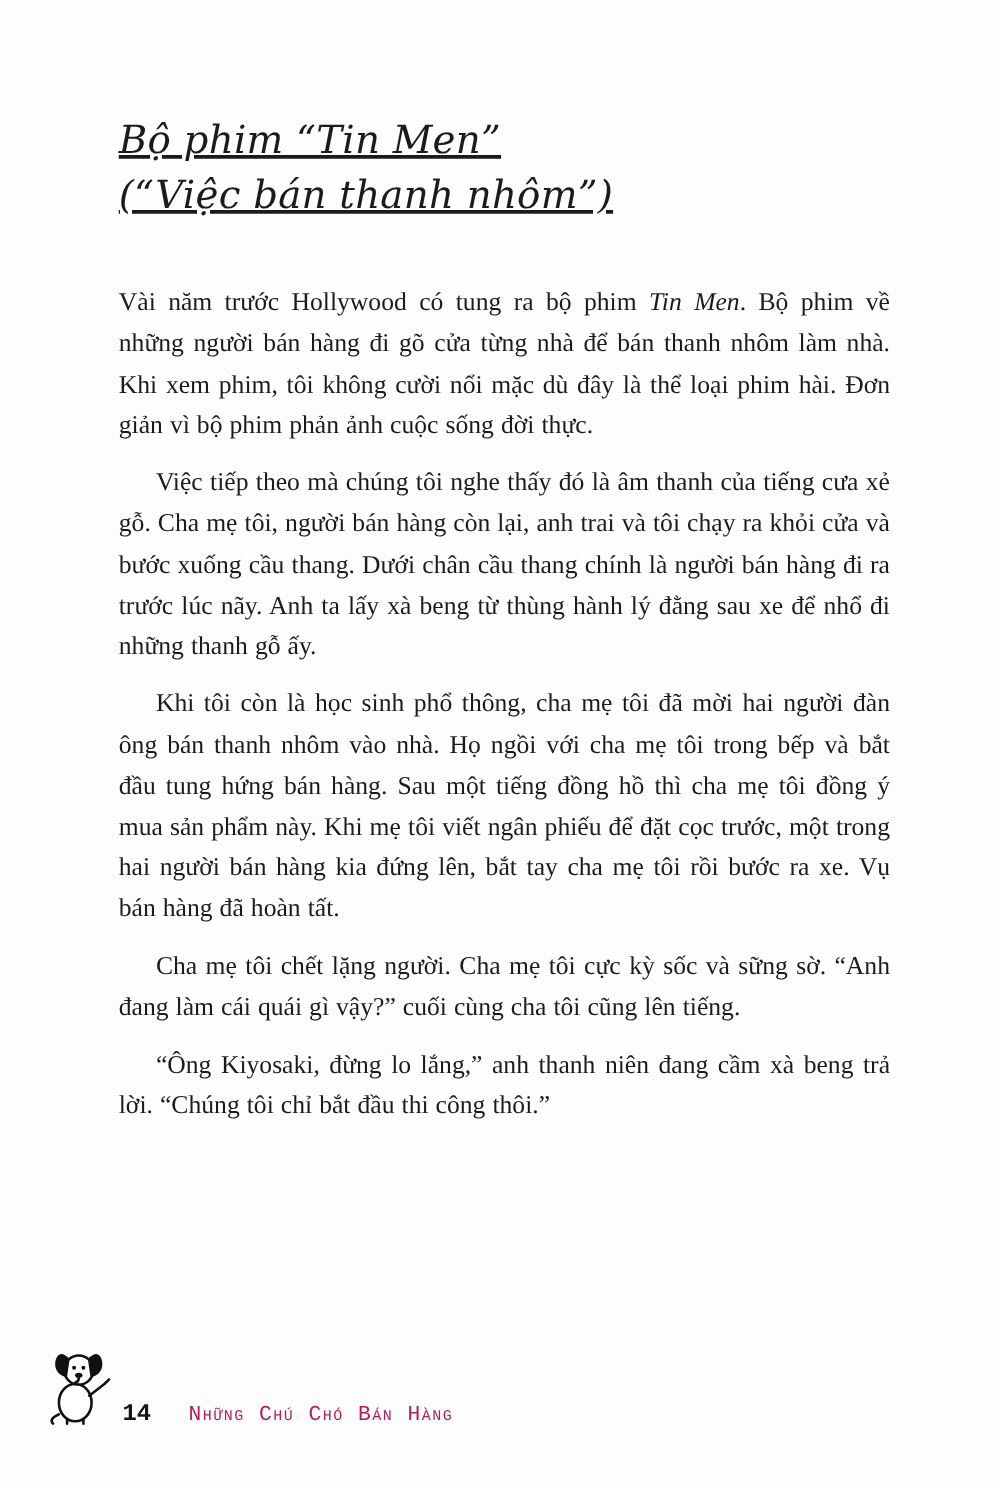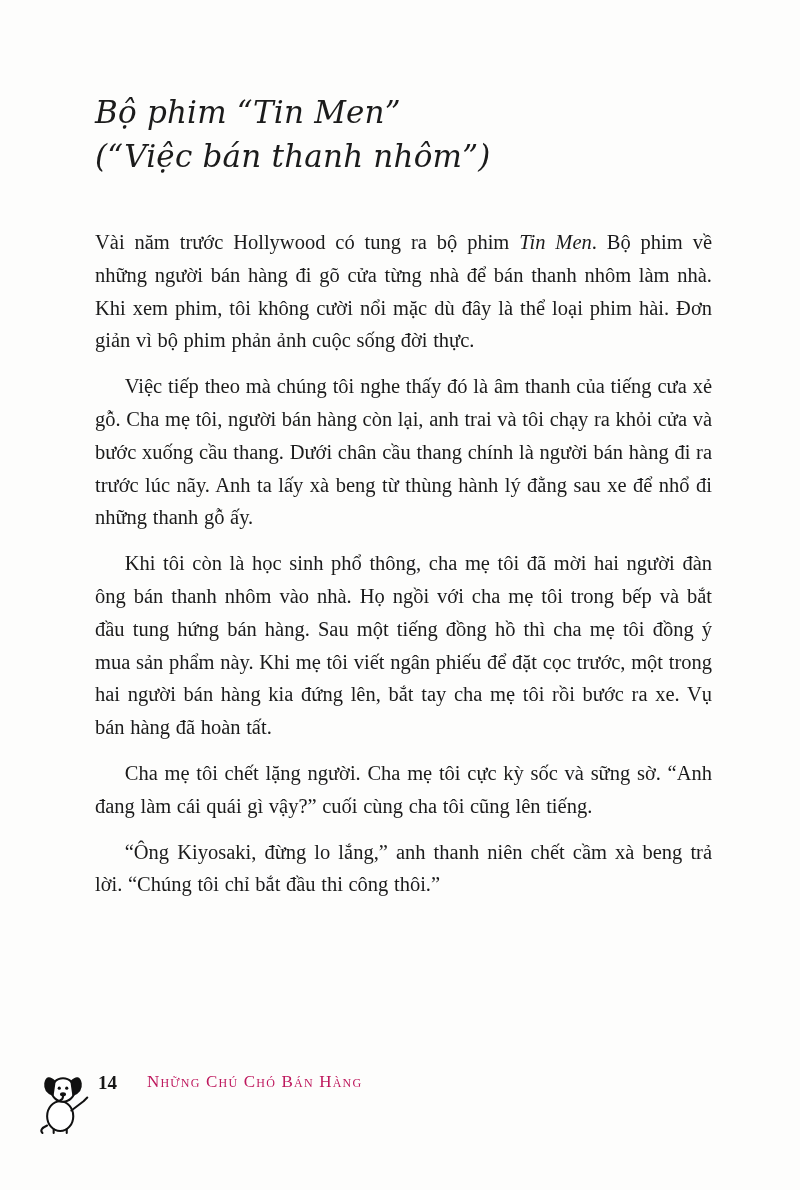--- a/index.html
+++ b/index.html
@@ -19,38 +19,38 @@
   }
   .title{
     font-family:"DejaVu Serif", serif;
     font-style:italic;
     font-weight:500;
     font-size:31px;
     line-height:1.42;
     margin:0 0 26px 0;
     letter-spacing:0.2px;
   }
-  .title .title-line{display:block;}
+  .title .title-line{display:block;text-decoration:underline;}
   .body-par{
     font-size:20.5px;
     line-height:1.60;
     text-align:justify;
     margin:0 0 13px 0;
     text-indent:1.45em;
     word-spacing:0.5px;
   }
   .body-par.first{text-indent:0;margin-top:48px;}
   .italic{font-style:italic;}
   .footer{
     position:absolute;
     left:34px;top:1072px;right:90px;
     height:70px;
     display:flex;
-    align-items:flex-start;
-    font-family:Liberation Serif, serif;
+    align-items:flex-end;
+    font-family:Liberation Mono, monospace;
   }
   .dog{
     width:58px;height:64px;
     display:inline-flex;align-items:center;justify-content:center;
     margin-right:6px;
     flex:0 0 auto;
   }
   .page-num{
     font-weight:bold;
     font-size:19px;
@@ -75,21 +75,21 @@
   </h1>
 
   <p class="body-par first"><span>Vài năm trước Hollywood có tung ra bộ phim </span><span class="italic">Tin Men</span><span>. Bộ phim về những người bán hàng đi gõ cửa từng nhà để bán thanh nhôm làm nhà. Khi xem phim, tôi không cười nổi mặc dù đây là thể loại phim hài. Đơn giản vì bộ phim phản ảnh cuộc sống đời thực.</span></p>
 
   <p class="body-par">Việc tiếp theo mà chúng tôi nghe thấy đó là âm thanh của tiếng cưa xẻ gỗ. Cha mẹ tôi, người bán hàng còn lại, anh trai và tôi chạy ra khỏi cửa và bước xuống cầu thang. Dưới chân cầu thang chính là người bán hàng đi ra trước lúc nãy. Anh ta lấy xà beng từ thùng hành lý đằng sau xe để nhổ đi những thanh gỗ ấy.</p>
 
   <p class="body-par">Khi tôi còn là học sinh phổ thông, cha mẹ tôi đã mời hai người đàn ông bán thanh nhôm vào nhà. Họ ngồi với cha mẹ tôi trong bếp và bắt đầu tung hứng bán hàng. Sau một tiếng đồng hồ thì cha mẹ tôi đồng ý mua sản phẩm này. Khi mẹ tôi viết ngân phiếu để đặt cọc trước, một trong hai người bán hàng kia đứng lên, bắt tay cha mẹ tôi rồi bước ra xe. Vụ bán hàng đã hoàn tất.</p>
 
   <p class="body-par">Cha mẹ tôi chết lặng người. Cha mẹ tôi cực kỳ sốc và sững sờ. “Anh đang làm cái quái gì vậy?” cuối cùng cha tôi cũng lên tiếng.</p>
 
-  <p class="body-par">“Ông Kiyosaki, đừng lo lắng,” anh thanh niên chết cầm xà beng trả lời. “Chúng tôi chỉ bắt đầu thi công thôi.”</p>
+  <p class="body-par">“Ông Kiyosaki, đừng lo lắng,” anh thanh niên đang cầm xà beng trả lời. “Chúng tôi chỉ bắt đầu thi công thôi.”</p>
 
   <div class="footer">
     <span class="dog">
       <svg viewBox="0 0 60 66" width="56" height="62" aria-hidden="true">
         <g fill="#ffffff" stroke="#111111" stroke-width="2.2" stroke-linecap="round" stroke-linejoin="round">
           <ellipse cx="27" cy="46" rx="14" ry="16"></ellipse>
           <path d="M13 56 Q4 60 8 64" fill="none"></path>
           <circle cx="30" cy="18" r="12.5"></circle>
           <path d="M21 9 Q13 1 11 11 Q10 20 19 23 Z" fill="#111111"></path>
           <path d="M39 9 Q47 1 49 11 Q50 20 41 23 Z" fill="#111111"></path>

